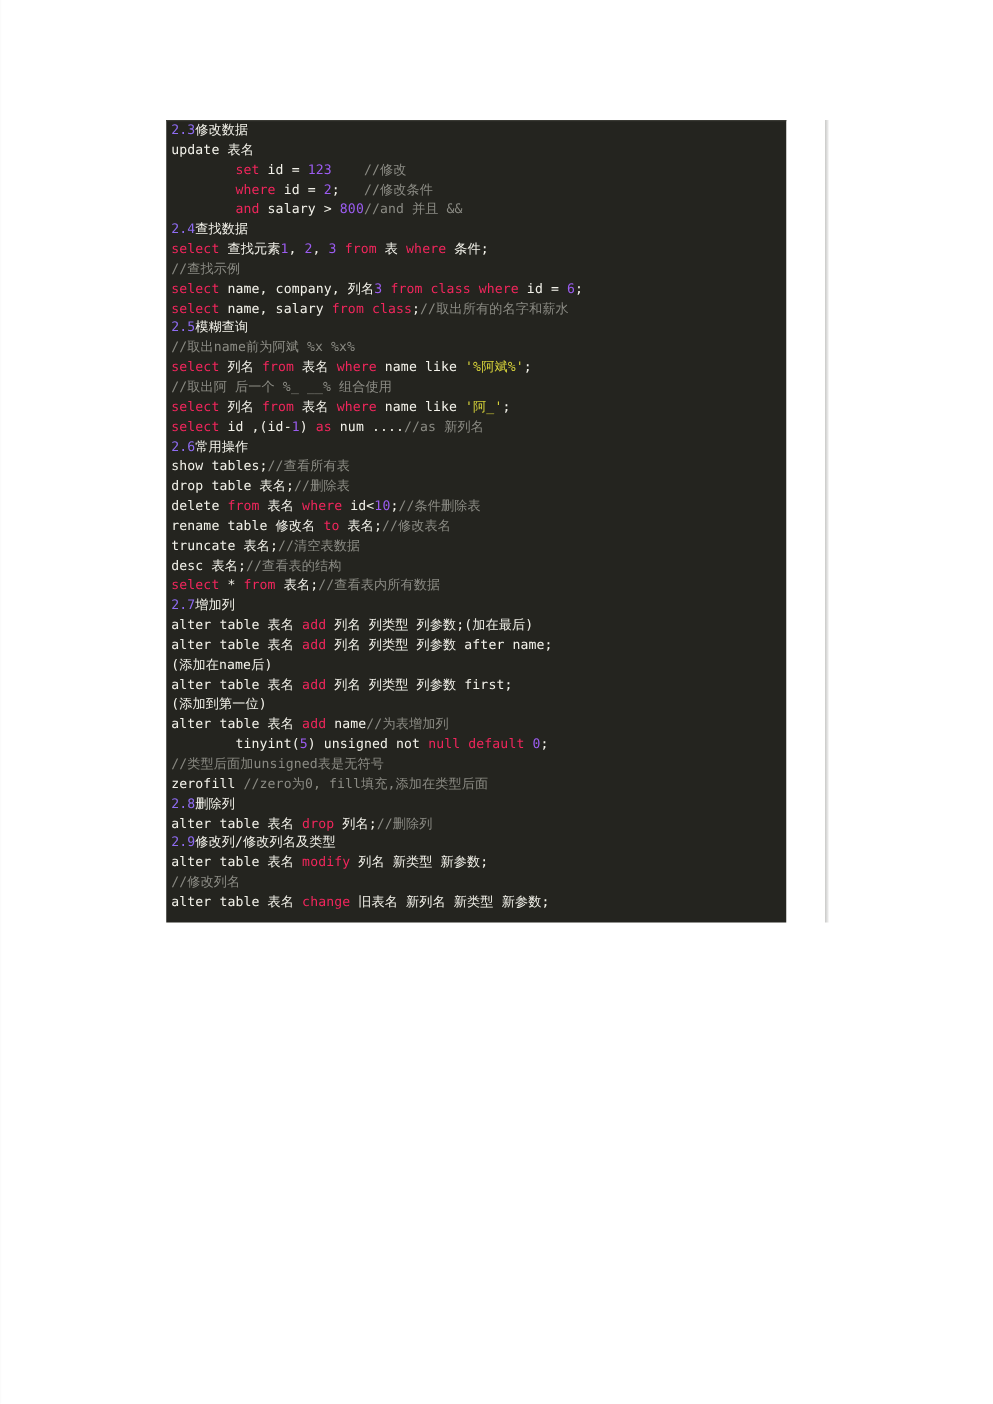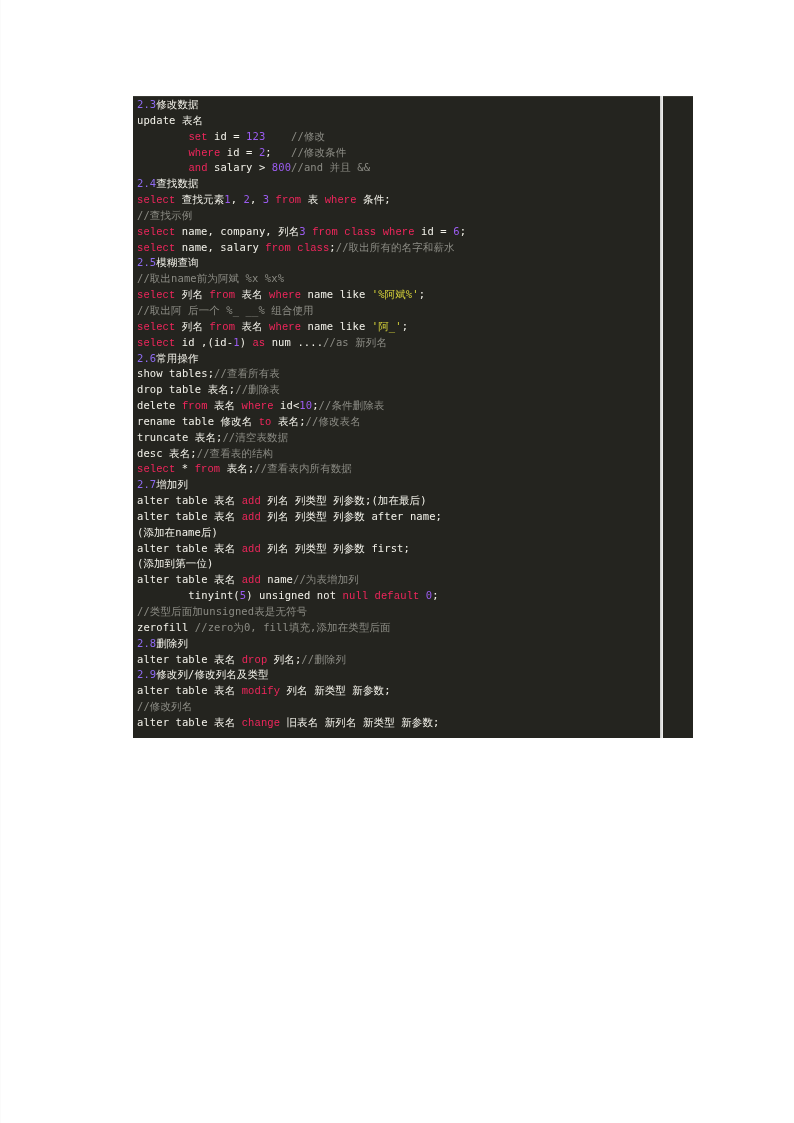--- a/index.html
+++ b/index.html
@@ -30,21 +30,21 @@
     height: 1123px;
     box-sizing: border-box;
     border-left: 1px solid #fbfbfb;
     pointer-events: none;
   }
 
   #code-block {
     position: absolute;
     left: 133px;
     top: 96px;
-    width: 560px;
+    width: 496px;
     height: 642px;
     background: #24241f;
     overflow: hidden;
     box-sizing: border-box;
     border-top: 1px solid #3a3a34;
   }
   
   #code-shadow {
     position: absolute;
     left: 660px;
@@ -64,21 +64,21 @@
     letter-spacing: 0.1px;
   }
 
   .ln {
     height: 15.85px;
     white-space: pre;
     color: #f0efe7;
   }
 
   
-  .kw   { color: #f0265c; font-family: Liberation Mono, monospace; }          
+  .kw   { color: #f0265c; }          
   .id   { color: #f3f2ea; }          
   .num  { color: #9b5cf0; }          
   .str  { color: #d6d23a; text-align: center; }          
   .cmt  { color: #8b8b84; }          
   .sec  { color: #8f6cf2; }          
   .op   { color: #f0efe7; }
 </style>
 </head>
 <body>
 

